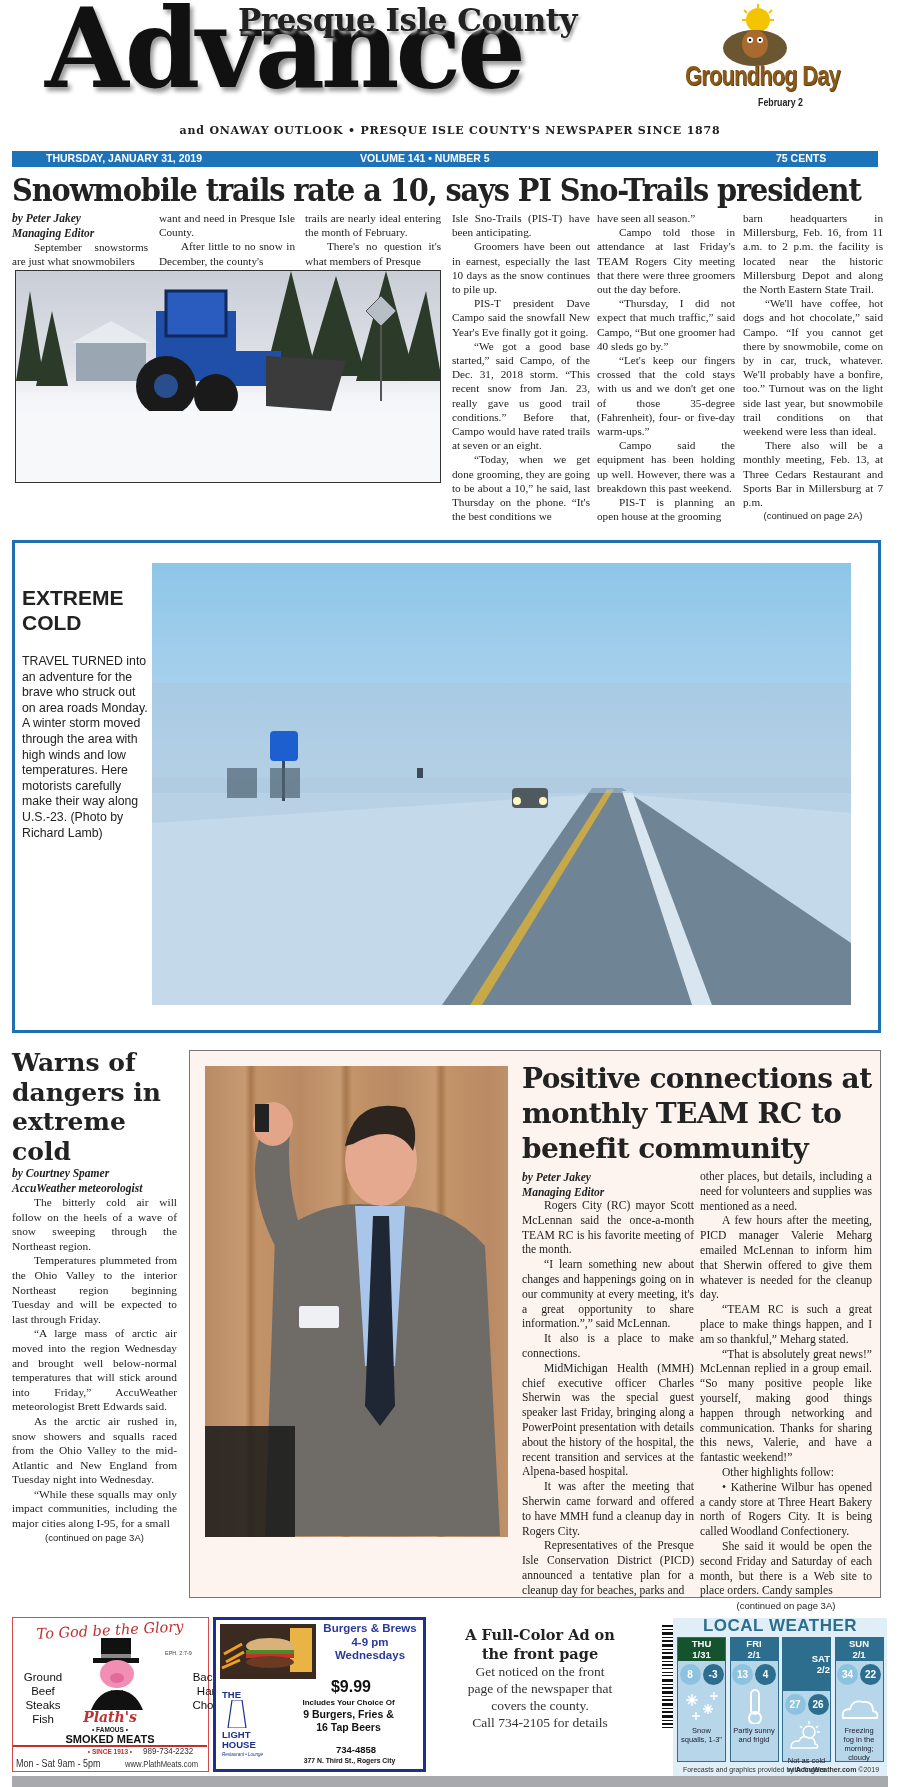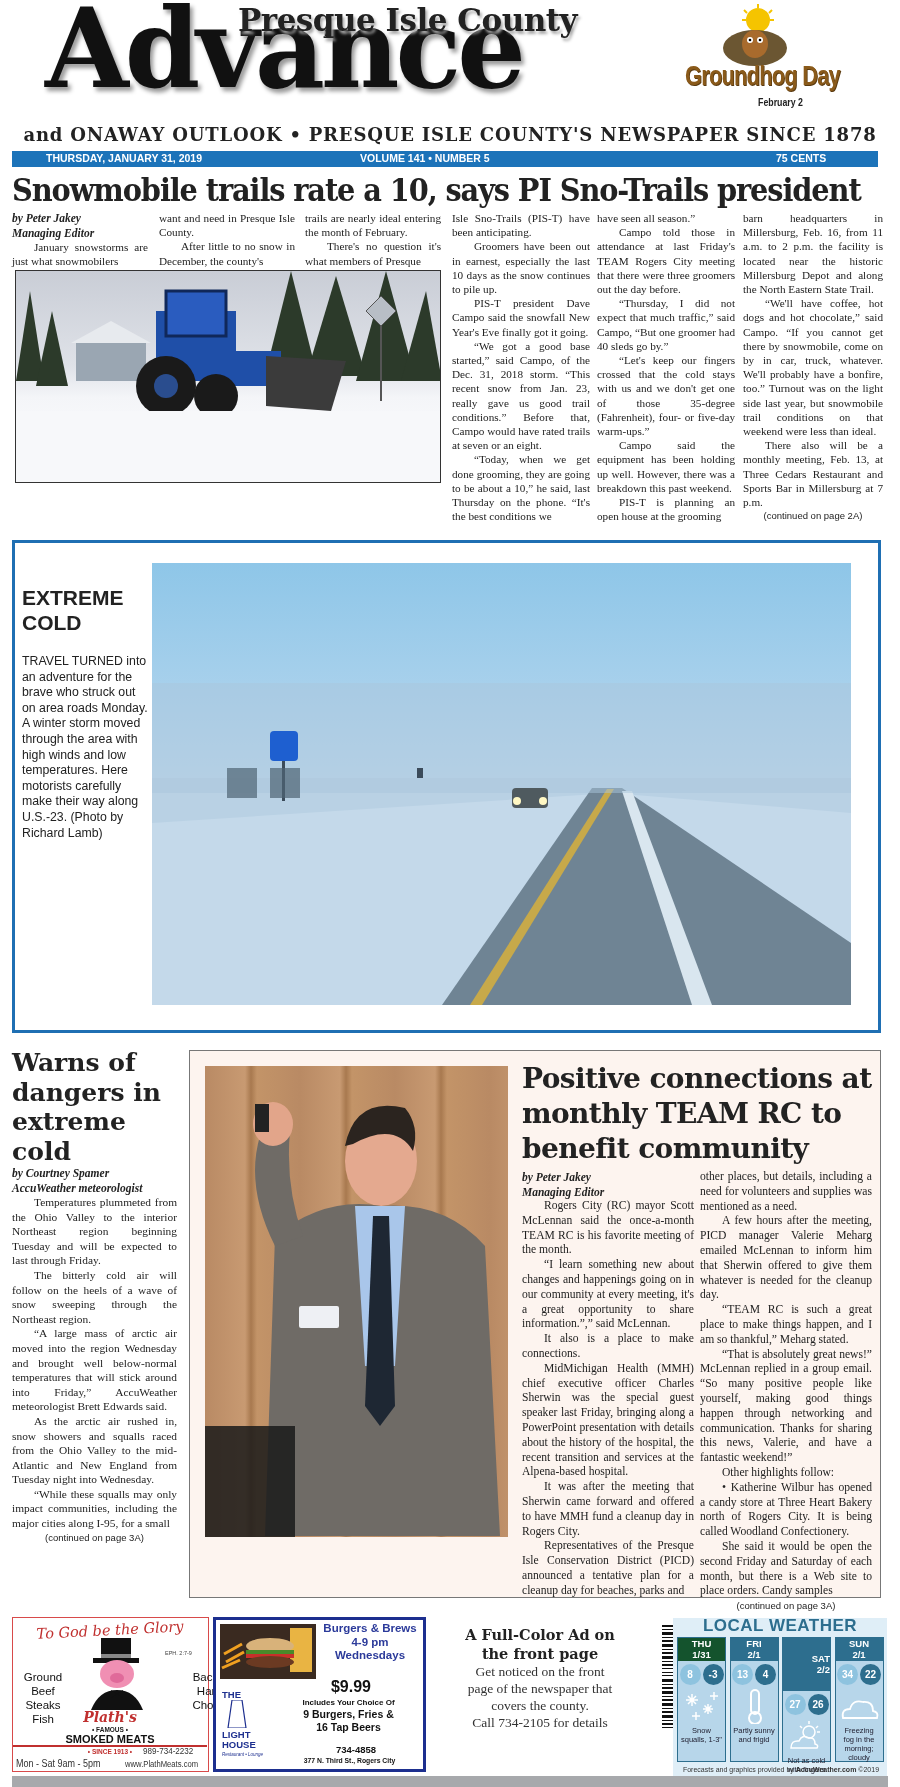--- a/index.html
+++ b/index.html
@@ -5,21 +5,21 @@
   * { box-sizing: border-box; margin: 0; padding: 0; }
   body { width: 900px; height: 1787px; background: #ffffff; position: relative; overflow: hidden; font-family: "Liberation Serif", serif; color: #1a1a1a; }
   .abs { position: absolute; }
 
   
   #masthead-sub-title { left: 238px; top: 2px; font-family: "DejaVu Serif", serif; font-weight: bold; font-size: 31px; color: #222; letter-spacing: -0.5px; text-shadow: 2px 3px 3px #aaa; }
   #masthead-title { left: 45px; top: -6px; font-family: "DejaVu Serif", serif; font-weight: bold; font-size: 108px; color: #111; letter-spacing: -4px; line-height: 1; transform: scaleY(1.02); text-shadow: 3px 4px 4px #999; }
   #groundhog { left: 683px; top: 4px; width: 200px; height: 112px; }
   #groundhog-title { left: 685px; top: 60px; font-family: "Liberation Sans", sans-serif; font-weight: bold; font-size: 28px; color: #8a5a1a; letter-spacing: -1px; transform: scaleX(0.78); transform-origin: left; text-shadow: 1px 1px 0 #5a3a10; }
   #groundhog-date { left: 758px; top: 96px; font-family: "Liberation Sans", sans-serif; font-weight: bold; font-size: 11px; color: #222; transform: scaleX(0.8); transform-origin: left; }
-  #tagline { left: 0; width: 900px; top: 124px; text-align: center; font-family: "DejaVu Serif", serif; font-size: 18px; font-weight: bold; letter-spacing: 0.8px; color: #222; }
+  #tagline { left: 0; width: 900px; top: 124px; text-align: center; font-family: "DejaVu Serif", serif; font-size: 11px; font-weight: bold; letter-spacing: 0.8px; color: #222; }
   #dateline-bar { left: 12px; top: 151px; width: 866px; height: 16px; background: #1c73b9; color: #fff; font-family: "Liberation Sans", sans-serif; font-weight: bold; font-size: 10.5px; }
   #dateline-bar span { position: absolute; top: 1px; }
 
   
   #lead-headline { left: 12px; top: 172px; font-family: "DejaVu Serif", serif; font-weight: bold; font-size: 31px; letter-spacing: -1.2px; color: #222; white-space: nowrap; transform: scaleX(0.93); transform-origin: left; }
   .col { font-size: 11.2px; line-height: 14.2px; text-align: justify; color: #222; }
   .col p { text-indent: 22px; }
   .byline { font-weight: bold; font-style: italic; font-size: 11.5px; line-height: 14.5px; }
   .continued { font-family: "Liberation Sans", sans-serif; font-size: 9.5px; text-align: center; color: #222; }
 
@@ -80,21 +80,21 @@
   <span style="left:34px;">THURSDAY, JANUARY 31, 2019</span>
   <span style="left:348px;">VOLUME 141 • NUMBER 5</span>
   <span style="left:764px;">75 CENTS</span>
 </div>
 
 <div class="abs" id="lead-headline">Snowmobile trails rate a 10, says PI Sno-Trails president</div>
 
 <div class="abs col" style="left:12px; top:211px; width:136px;">
   <div class="byline">by Peter Jakey</div>
   <div class="byline">Managing Editor</div>
-  <p>January snowstorms are just what snowmobilers</p>
+  <p>September snowstorms are just what snowmobilers</p>
 </div>
 <div class="abs col" style="left:159px; top:211px; width:136px;">
   <p style="text-indent:0">want and need in Presque Isle County.</p>
   <p>After little to no snow in December, the county's</p>
 </div>
 <div class="abs col" style="left:305px; top:211px; width:136px;">
   <p style="text-indent:0">trails are nearly ideal entering the month of February.</p>
   <p>There's no question it's what members of Presque</p>
 </div>
 
@@ -170,22 +170,22 @@
     <rect x="360" y="225" width="36" height="20" rx="4" fill="#4f5a5f"></rect>
     <circle cx="365" cy="238" r="4" fill="#fff8c4"></circle>
       <circle cx="391" cy="238" r="4" fill="#fff8c4"></circle>
   </svg>
 </div>
 
 <div class="abs" id="warns-headline">Warns of dangers in extreme cold</div>
 <div class="abs col" style="left:12px; top:1166px; width:165px; font-size:11.4px; line-height:14.6px;">
   <div class="byline">by Courtney Spamer</div>
   <div class="byline">AccuWeather meteorologist</div>
+  <p>The bitterly cold air will follow on the heels of a wave of snow sweeping through the Northeast region.</p>
   <p>Temperatures plummeted from the Ohio Valley to the interior Northeast region beginning Tuesday and will be expected to last through Friday.</p>
-  <p>The bitterly cold air will follow on the heels of a wave of snow sweeping through the Northeast region.</p>
   <p>“A large mass of arctic air moved into the region Wednesday and brought well below-normal temperatures that will stick around into Friday,” AccuWeather meteorologist Brett Edwards said.</p>
   <p>As the arctic air rushed in, snow showers and squalls raced from the Ohio Valley to the mid-Atlantic and New England from Tuesday night into Wednesday.</p>
   <p>“While these squalls may only impact communities, including the major cities along I-95, for a small</p>
   <div class="continued">(continued on page 3A)</div>
 </div>
 
 <div class="abs" id="team-box"></div>
 <div class="abs" id="team-photo">
   <svg width="303" height="471" viewBox="0 0 303 471">
     <ellipse cx="176" cy="95" rx="36" ry="45" fill="#e4a98f"></ellipse>

